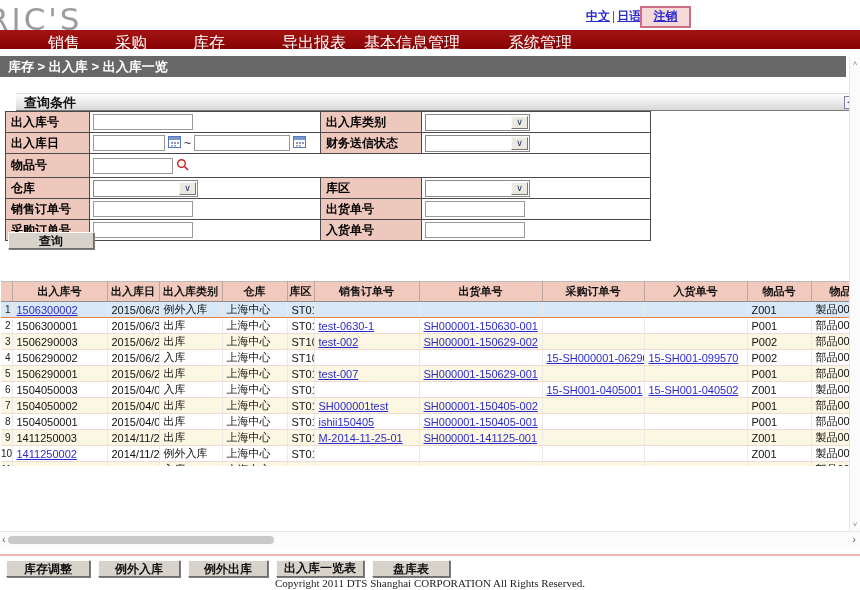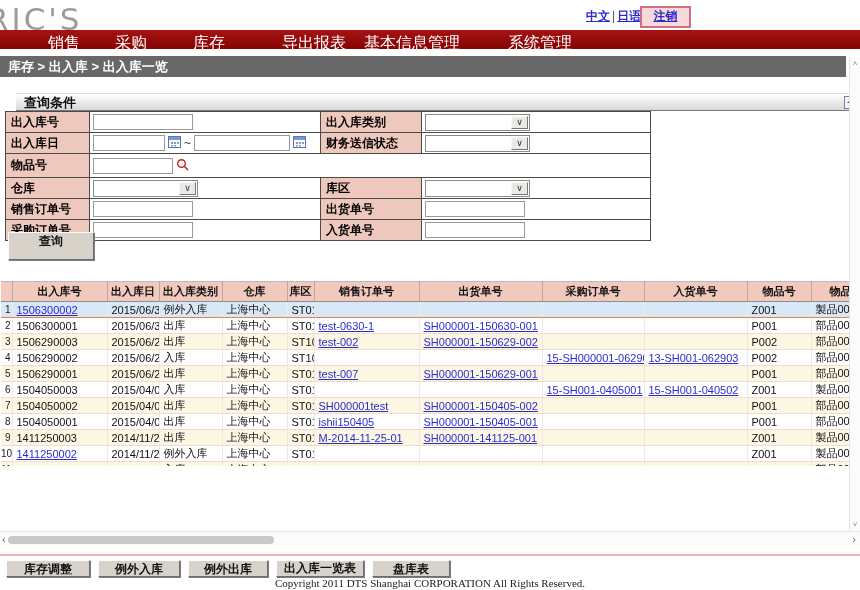--- a/index.html
+++ b/index.html
@@ -61,21 +61,21 @@
   .dd{width:105px;height:17px;border:1px solid #8a8a8a;background:#fff;position:relative;
        box-sizing:border-box;cursor:pointer;}
   .dd i{position:absolute;right:1px;top:1px;bottom:1px;width:15px;background:#ece9e3;
        border:1px solid #f8f8f8;border-right-color:#777;border-bottom-color:#777;
        font-style:normal;font-size:9px;color:#203060;display:flex;align-items:center;
        justify-content:center;}
   .tilde{color:#333;}
 
   .btn3d{display:inline-block;background:#d7d3cb;border:1px solid #6e6e6e;
        border-top-color:#fbfbfb;border-left-color:#fbfbfb;box-shadow:1px 1px 0 #7d7d7d;
-       font-size:12px;font-weight:bold;color:#111;text-align:center;height:28px;
+       font-size:12px;font-weight:bold;color:#111;text-align:center;height:17px;
        line-height:16px;cursor:pointer;box-sizing:border-box;}
   #search-btn{position:absolute;left:8px;top:232px;width:86px;}
 
   
   #tablewrap{position:absolute;left:1px;top:281px;width:849px;height:185px;overflow:hidden;}
   #inout-table{border-collapse:collapse;table-layout:fixed;width:880px;font-size:11px;}
   #inout-table th{background:#f1c9bd;font-weight:bold;color:#111;height:19px;
        border-right:1px solid #b9a79f;border-bottom:1px solid #8d8d8d;
        border-top:1px solid #bbb;padding:0 2px;overflow:hidden;white-space:nowrap;}
   #inout-table td{height:15px;border-right:1px solid #eaeaea;
@@ -312,21 +312,21 @@
           <tr>
             <td class="rownum">4</td>
             <td>1506290002</td>
             <td>2015/06/29</td>
             <td>入库</td>
             <td>上海中心</td>
             <td>ST10</td>
             <td></td>
             <td></td>
             <td><span class="lnk">15-SH000001-0629001</span></td>
-            <td><span class="lnk">13-SH001-062903</span></td>
+            <td><span class="lnk">15-SH001-099570</span></td>
             <td>P002</td>
             <td>部品002</td>
           </tr>
           <tr>
             <td class="rownum">5</td>
             <td>1506290001</td>
             <td>2015/06/29</td>
             <td>出库</td>
             <td>上海中心</td>
             <td>ST01</td>

